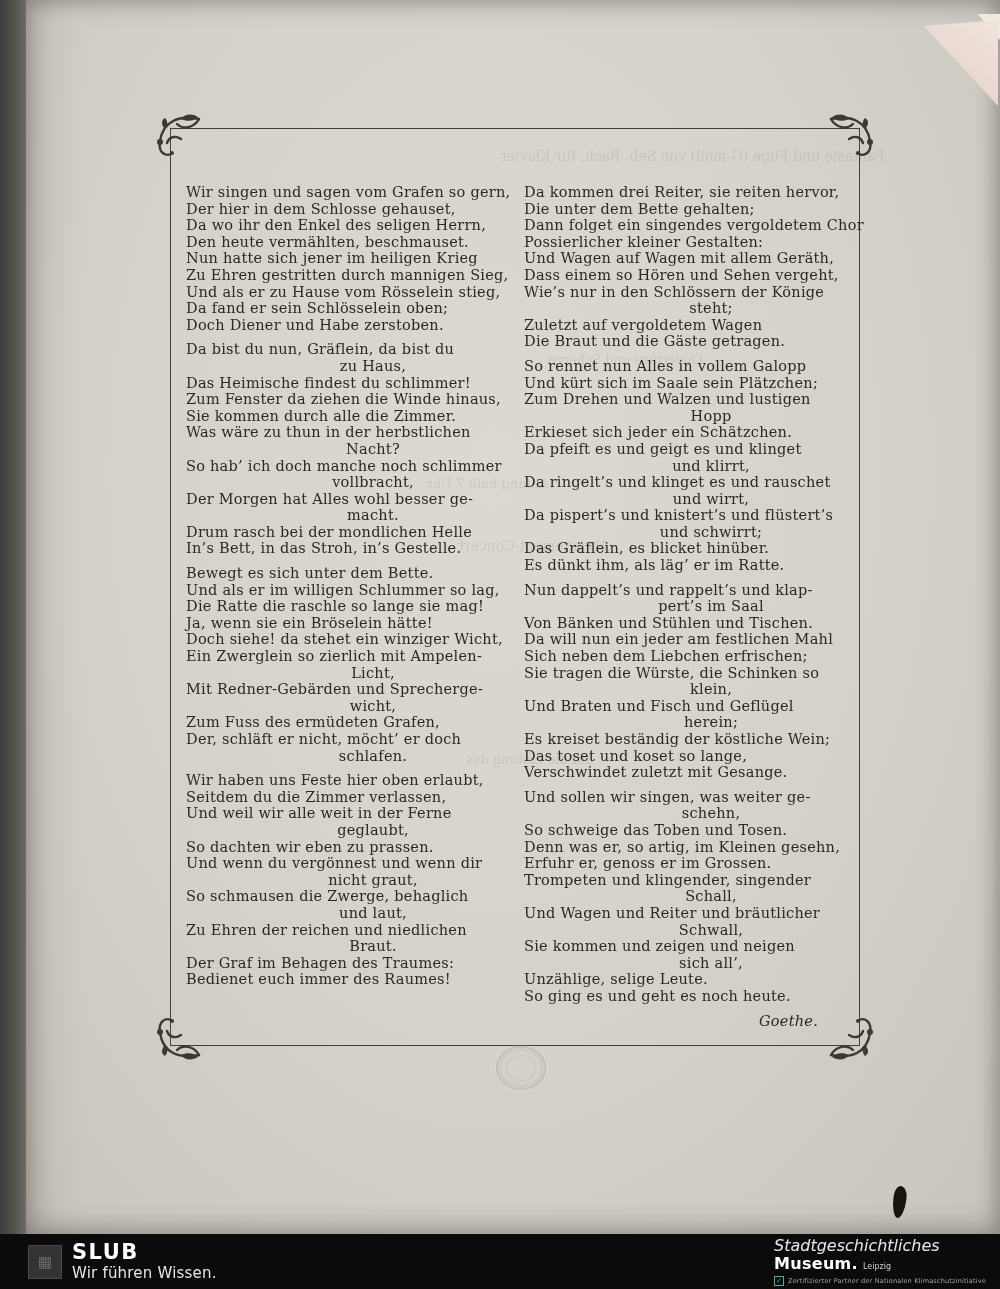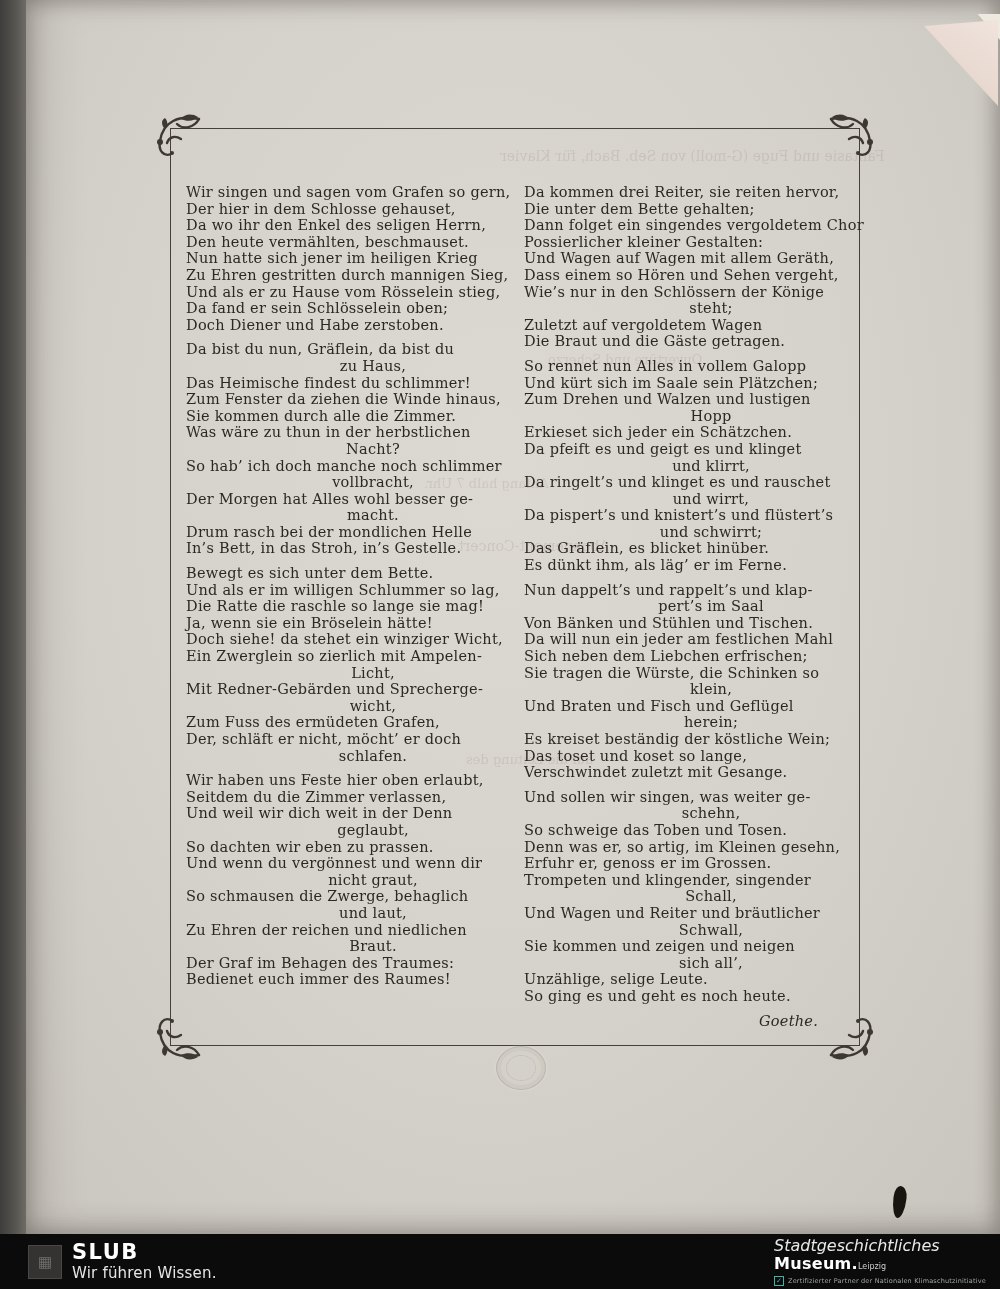--- a/index.html
+++ b/index.html
@@ -65,21 +65,21 @@
           padding:0 14px 0 28px;box-sizing:border-box;
           font-family:"DejaVu Sans","Liberation Sans",sans-serif;}
   .slub{display:flex;align-items:center;gap:10px;}
   .slub-sq{width:34px;height:34px;background:#343331;box-shadow:inset 0 0 0 1px #4a4846;
            display:flex;align-items:center;justify-content:center;color:#6e6c69;font-size:15px;}
   .slub-name{color:#ffffff;font-weight:bold;font-size:21px;letter-spacing:1.5px;line-height:23px;}
   .slub-tag{color:#e6e6e6;font-size:15px;letter-spacing:.2px;}
   .museum{text-align:left;color:#fff;line-height:1.15;}
   .mus-l1{font-size:16px;color:#e9e9e9;font-style:italic;}
   .mus-l2{font-size:16px;font-weight:bold;letter-spacing:.3px;display:inline;}
-  .mus-l3{font-size:8px;color:#cfcfcf;display:inline;}
+  .mus-l3{font-size:8px;color:#cfcfcf;display:inline;margin-left:5px;}
   .mus-cert{display:flex;align-items:center;gap:4px;margin-top:3px;}
   .cert-check{width:8px;height:8px;border:1px solid #3fb3a6;color:#3fb3a6;font-size:7px;
               line-height:8px;text-align:center;}
   .cert-text{font-size:6.5px;color:#9fa6a6;letter-spacing:.2px;}
 </style>
 </head>
 <body>
 
 <div class="stage">
 
@@ -187,21 +187,21 @@
           <div class="pline cont">Licht,</div>
           <div class="pline">Mit Redner-Gebärden und Sprecherge-</div>
           <div class="pline cont">wicht,</div>
           <div class="pline">Zum Fuss des ermüdeten Grafen,</div>
           <div class="pline">Der, schläft er nicht, möcht’ er doch</div>
           <div class="pline cont">schlafen.</div>
         </div>
         <div class="stanza">
           <div class="pline">Wir haben uns Feste hier oben erlaubt,</div>
           <div class="pline">Seitdem du die Zimmer verlassen,</div>
-          <div class="pline">Und weil wir dich weit in der Denn</div>
+          <div class="pline">Und weil wir alle weit in der Ferne</div>
           <div class="pline cont">geglaubt,</div>
           <div class="pline">So dachten wir eben zu prassen.</div>
           <div class="pline">Und wenn du vergönnest und wenn dir</div>
           <div class="pline cont">nicht graut,</div>
           <div class="pline">So schmausen die Zwerge, behaglich</div>
           <div class="pline cont">und laut,</div>
           <div class="pline">Zu Ehren der reichen und niedlichen</div>
           <div class="pline cont">Braut.</div>
           <div class="pline">Der Graf im Behagen des Traumes:</div>
           <div class="pline">Bedienet euch immer des Raumes!</div>
@@ -226,21 +226,21 @@
           <div class="pline">Zum Drehen und Walzen und lustigen</div>
           <div class="pline cont">Hopp</div>
           <div class="pline">Erkieset sich jeder ein Schätzchen.</div>
           <div class="pline">Da pfeift es und geigt es und klinget</div>
           <div class="pline cont">und klirrt,</div>
           <div class="pline">Da ringelt’s und klinget es und rauschet</div>
           <div class="pline cont">und wirrt,</div>
           <div class="pline">Da pispert’s und knistert’s und flüstert’s</div>
           <div class="pline cont">und schwirrt;</div>
           <div class="pline">Das Gräflein, es blicket hinüber.</div>
-          <div class="pline">Es dünkt ihm, als läg’ er im Ferne.</div>
+          <div class="pline">Es dünkt ihm, als läg’ er im Ratte.</div>
         </div>
         <div class="stanza">
           <div class="pline">Nun dappelt’s und rappelt’s und klap-</div>
           <div class="pline cont">pert’s im Saal</div>
           <div class="pline">Von Bänken und Stühlen und Tischen.</div>
           <div class="pline">Da will nun ein jeder am festlichen Mahl</div>
           <div class="pline">Sich neben dem Liebchen erfrischen;</div>
           <div class="pline">Sie tragen die Würste, die Schinken so</div>
           <div class="pline cont">klein,</div>
           <div class="pline">Und Braten und Fisch und Geflügel</div>

